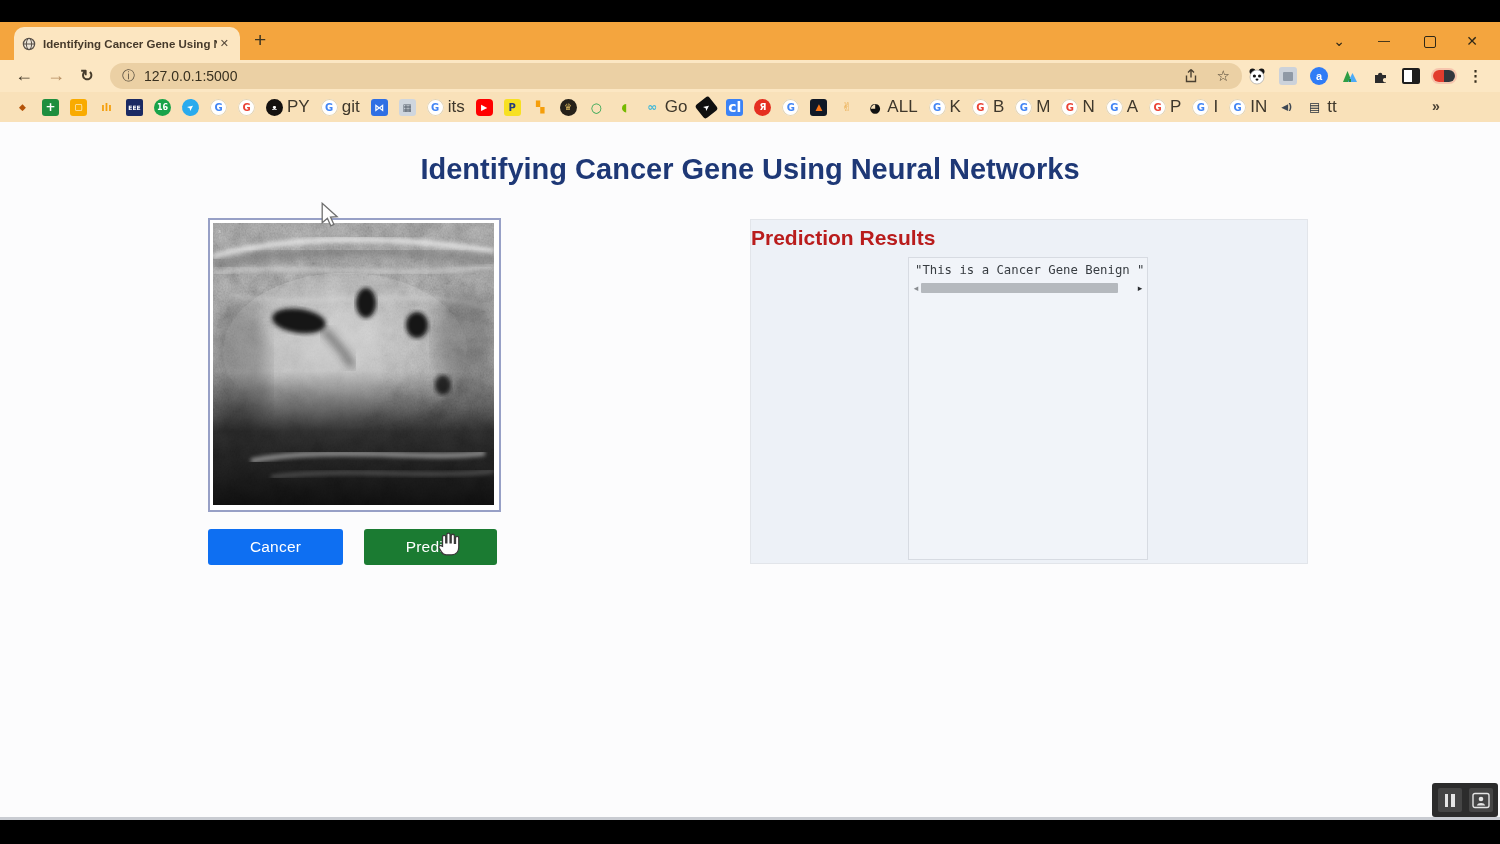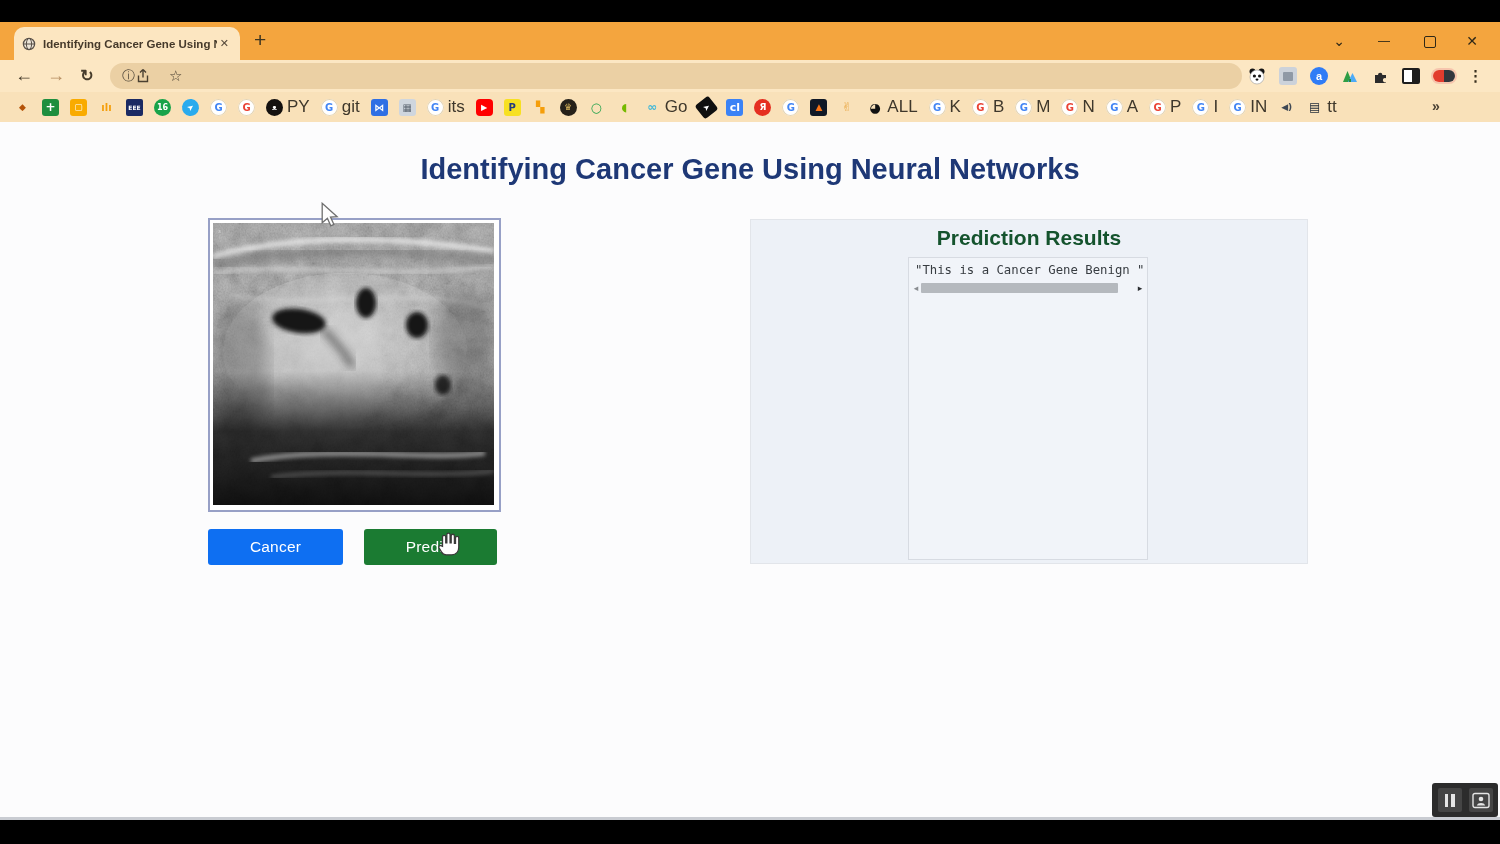--- a/index.html
+++ b/index.html
@@ -53,21 +53,21 @@
   .page{left:0;top:122px;width:1500px;height:695px;background:#fcfcfd;}
   .h1{position:absolute;left:0;top:31px;width:100%;text-align:center;font-size:29px;font-weight:700;color:#1e3876;}
   .frame{position:absolute;left:208px;top:96px;width:293px;height:294px;border:2px solid #97a0c6;background:#fff;
          padding:3px;box-sizing:border-box;}
   .btn{position:absolute;height:36px;border:none;border-radius:3px;color:#fff;font-size:15.5px;font-weight:500;
        font-family:"Liberation Sans",sans-serif;letter-spacing:.2px;}
   .btn-upload{left:208px;top:407px;width:135px;background:#0e6ff2;}
   .btn-predict{left:364px;top:407px;width:133px;background:#1b7b32;}
 
   .panel{position:absolute;left:750px;top:97px;width:558px;height:345px;background:#edf1f7;border:1px solid #e2e5ea;box-sizing:border-box;}
-  .panel-title{position:absolute;left:0;top:6px;width:100%;text-align:center;font-size:21px;font-weight:700;color:#14532d;}
+  .panel-title{position:absolute;left:0;top:6px;width:100%;text-align:left;font-size:21px;font-weight:700;color:#b91c1c;}
   .textbox{position:absolute;left:157px;top:37px;width:240px;height:303px;background:#f1f4f9;border:1px solid #d7dbe2;box-sizing:border-box;}
   .tb-line{margin:5px 0 0 6px;width:229px;font-family:"DejaVu Sans Mono","Liberation Mono",monospace;
            font-size:12.3px;color:#383d42;white-space:nowrap;overflow:hidden;}
   .hscroll{margin:5px 3px 0 3px;height:12px;display:flex;align-items:center;}
   .hs-arr{font-size:9px;line-height:12px;width:8px;text-align:center;}
   .hs-l{color:#8a8d91;}  .hs-r{color:#2b2e31;}
   .hs-track{flex:1;height:10px;position:relative;}
   .hs-thumb{position:absolute;left:1px;top:0;width:91%;height:10px;background:#b5b9be;border-radius:1px;}
 
   .cursor{pointer-events:none;}
@@ -105,20 +105,21 @@
       </span>
     <span class="wc" style="right:13px;">✕</span>
   </div>
 
   <div class="abs toolbar">
     <span class="navbtn" style="left:12px;">←</span>
     <span class="navbtn" style="left:44px;color:#b68e61;">→</span>
     <span class="navbtn" style="left:75px;font-size:16px;font-weight:700;">↻</span>
     <div class="pill">
       <span class="pill-info">ⓘ</span>
+      <span class="pill-url">127.0.0.1:5000</span>
       <svg width="16" height="16" viewBox="0 0 16 16">
         <path d="M8,1.5 L8,9.5 M8,1.5 L5,4.5 M8,1.5 L11,4.5" stroke="#4a4031" stroke-width="1.4" fill="none"></path>
         <path d="M3.5,7.5 L3.5,13.5 L12.5,13.5 L12.5,7.5" stroke="#4a4031" stroke-width="1.4" fill="none"></path>
       </svg>
       <span class="pill-star">☆</span>
     </div>
   </div>
   <div class="extrow">
     <svg width="18" height="18" viewBox="0 0 18 18">
       <circle cx="4.5" cy="4.5" r="3" fill="#141414"></circle>
@@ -213,21 +214,21 @@
           <span class="bm-i" style="background: transparent; color: rgb(118, 185, 0); border-radius: 0px; font-size: 11px;">◖</span>
         </span>
         <span class="bm">
           <span class="bm-i" style="background: transparent; color: rgb(67, 184, 216); border-radius: 0px; font-size: 12px;">∞</span>
           <span class="bm-l">Go</span>
         </span>
         <span class="bm">
           <span class="bm-i tilt" style="background: rgb(15, 15, 15); color: rgb(255, 255, 255); border-radius: 3px; font-size: 8px;">➤</span>
         </span>
         <span class="bm">
-          <span class="bm-i" style="background: #3b82f6; color: rgb(255, 255, 255); border-radius: 3px; font-size: 11px;">cl</span>
+          <span class="bm-i" style="background: #3b82f6; color: rgb(255, 255, 255); border-radius: 3px; font-size: 14px;">cl</span>
         </span>
         <span class="bm">
           <span class="bm-i" style="background: rgb(229, 46, 32); color: rgb(255, 255, 255); border-radius: 50%; font-size: 9px;">Я</span>
         </span>
         <span class="bm">
           <span class="bm-i" style="background: rgb(255, 255, 255); color: rgb(66, 133, 244); border-radius: 50%; font-size: 10px; box-shadow: rgb(228, 212, 180) 0px 0px 0px 1px inset;">G</span>
         </span>
         <span class="bm">
           <span class="bm-i" style="background: rgb(16, 24, 38); color: rgb(249, 115, 22); border-radius: 3px; font-size: 9px;">▲</span>
         </span>

